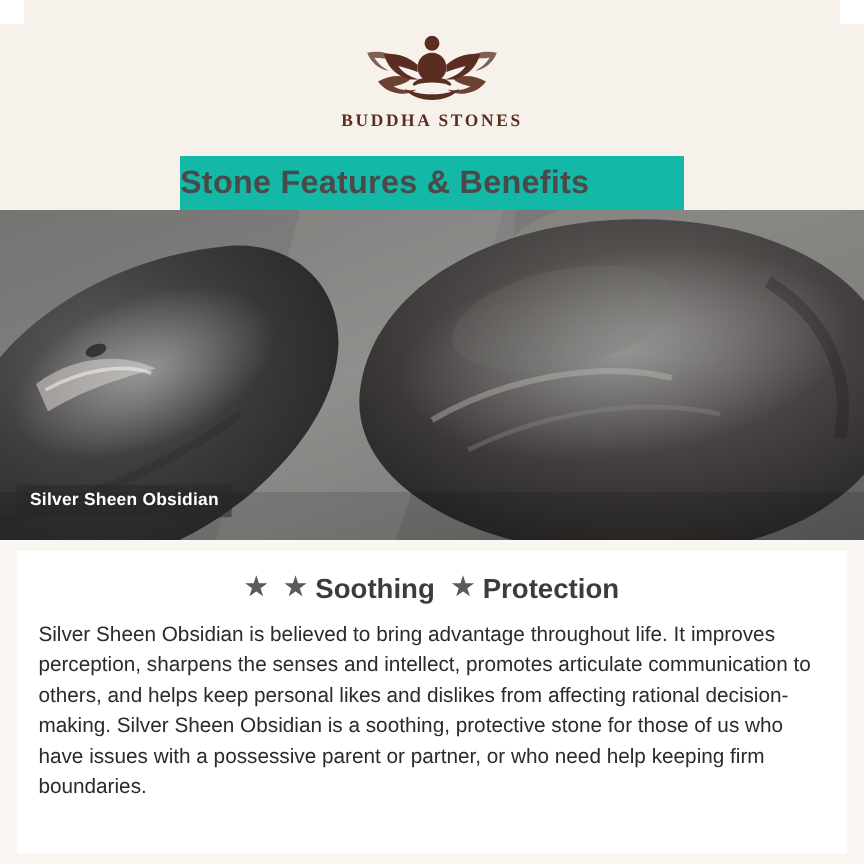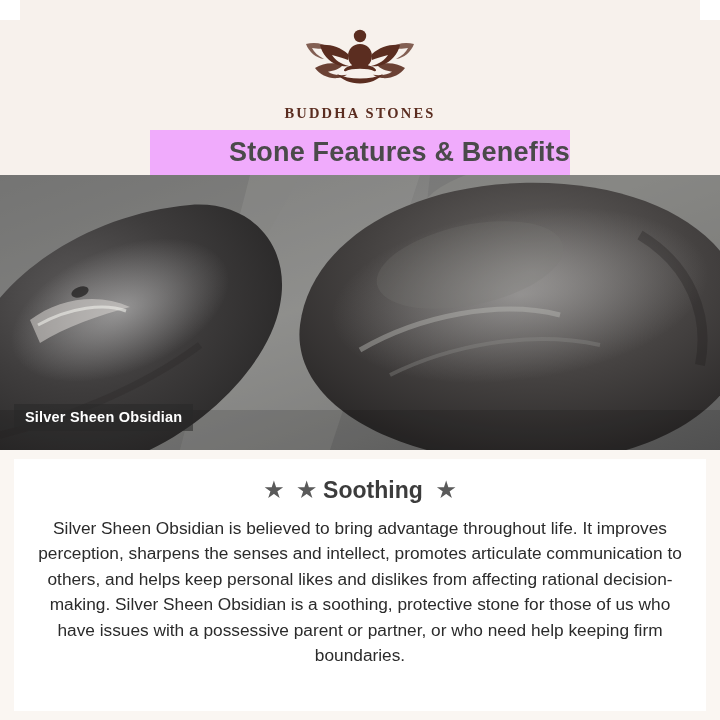--- a/index.html
+++ b/index.html
@@ -21,39 +21,38 @@
     left: 0; top: 0;
     width: 720px; height: 175px;
     background: #f7f1ec;
   }
   .logo-wrap {
     position: absolute;
     left: 0; right: 0; top: 24px;
     display: flex;
     flex-direction: column;
     align-items: center;
-    gap: 12px;
   }
   .logo-mark { width: 150px; height: 62px; display: block; }
   .brand-name {
     margin-top: 7px;
     font-size: 14.5px;
     letter-spacing: 2.2px;
     font-weight: bold;
     color: #5b2d20;
     font-family: "Liberation Serif", serif;
   }
   .title-bar {
     position: absolute;
     left: 150px; top: 130px;
     width: 420px; height: 45px;
-    background: #f0abfc;
-    display: flex;
-    align-items: center;
-    justify-content: flex-end;
+    background: #14b8a6;
+    display: flex;
+    align-items: center;
+    justify-content: flex-start;
   }
   .title-bar .title-text {
     font-size: 27px;
     font-weight: bold;
     color: #4a4a4a;
     letter-spacing: 0.2px;
   }
 
   
   .photo {
@@ -111,21 +110,21 @@
     font-size: 21px;
     line-height: 1;
     position: relative;
     top: -1px;
   }
   .desc {
     margin-top: 12px;
     font-size: 17.3px;
     line-height: 1.47;
     color: #2b2b2b;
-    text-align: center;
+    text-align: left;
   }
 
   
   .corner {
     position: absolute;
     width: 20px; height: 20px;
     background: #ffffff;
   }
   .c-tl { left: 0; top: 0; border-bottom-right-radius: 0; }
   .c-tr { right: 0; top: 0; }
@@ -230,20 +229,21 @@
       <div class="keywords">
         <div class="kw">
           <span class="star">★</span>
         </div>
         <div class="kw">
           <span class="star">★</span>
           <span>Soothing</span>
         </div>
         <div class="kw">
           <span class="star">★</span>
+          <span>Protection</span>
         </div>
       </div>
 
       <p class="desc">Silver Sheen Obsidian is believed to bring advantage throughout life. It improves perception, sharpens the senses and intellect, promotes articulate communication to others, and helps keep personal likes and dislikes from affecting rational decision-making. Silver Sheen Obsidian is a soothing, protective stone for those of us who have issues with a possessive parent or partner, or who need help keeping firm boundaries.</p>
     </div>
   </div>
 
   <div class="corner c-tl"></div>
   <div class="corner c-tr"></div>
 

